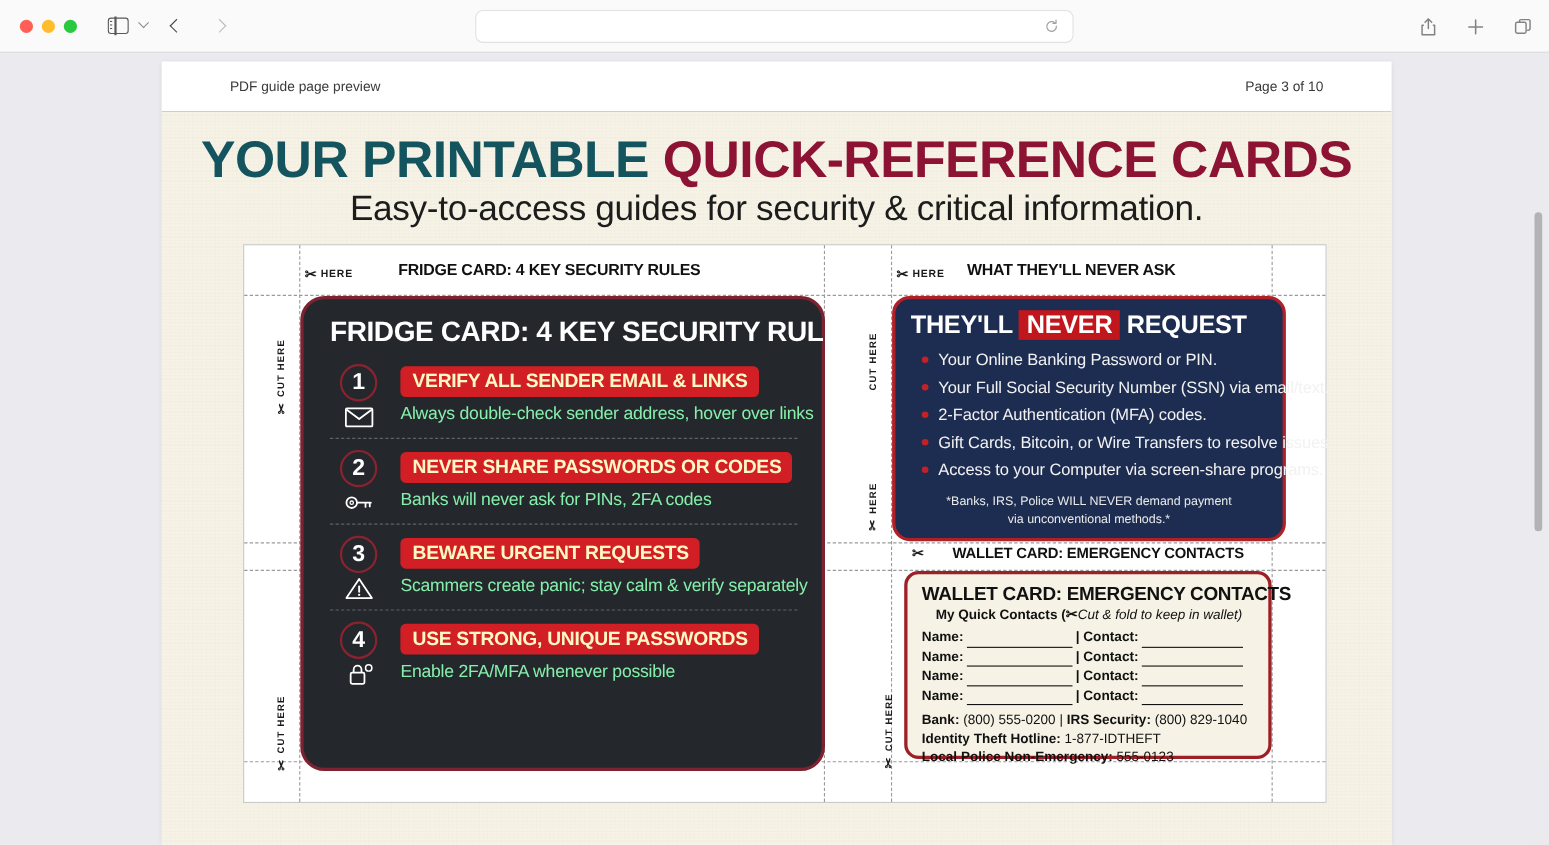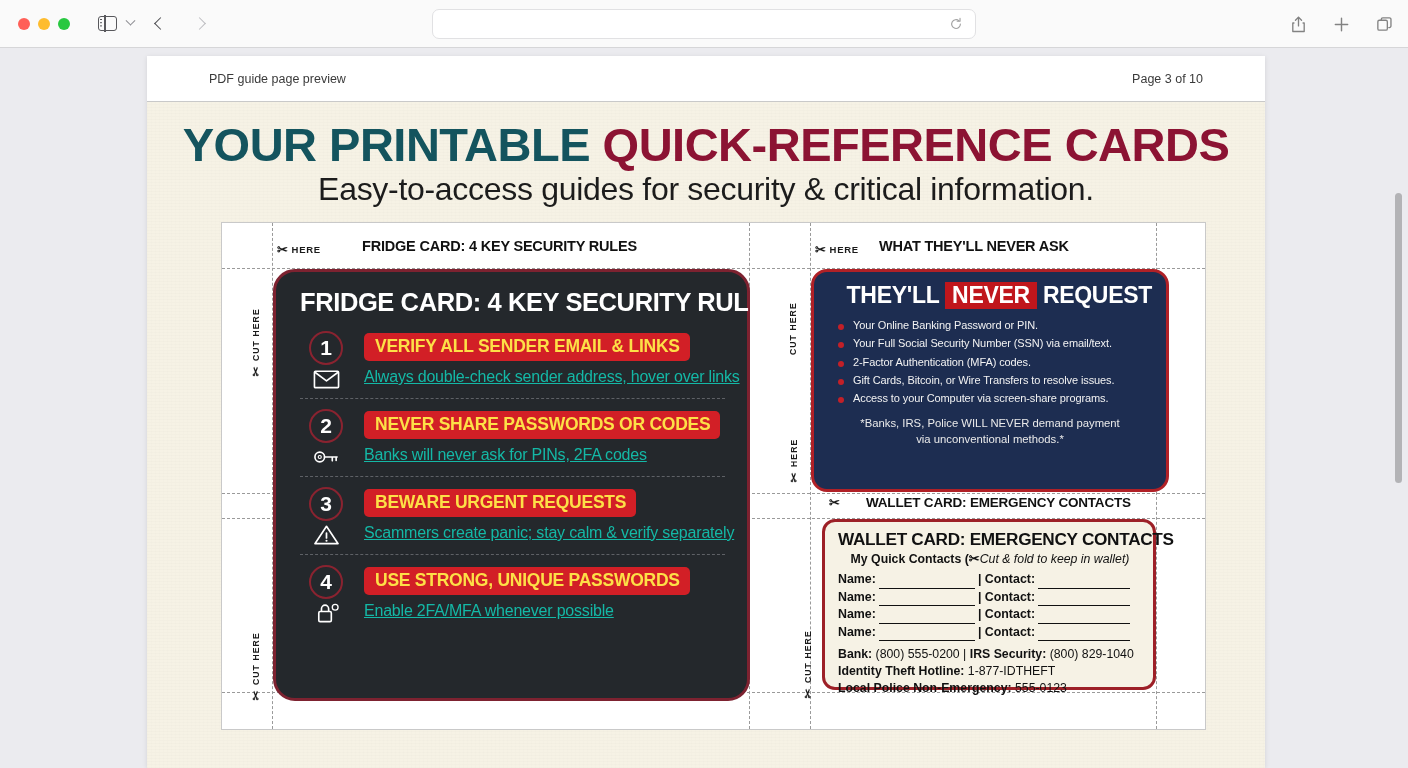--- a/index.html
+++ b/index.html
@@ -181,50 +181,50 @@
     width: 34px; height: 34px; border-radius: 50%;
     border: 2px solid #8a2330;
     color: #fff; font-size: 21px; font-weight: 700;
     display: flex; align-items: center; justify-content: center;
   }
   .rule-ico { width: 27px; height: 24px; }
   .rule-right { flex: 1; padding-top: 2px; }
   .rule-head {
     display: inline-block;
     background: #d21f26;
-    color: #fde047; font-size: 17.5px; font-weight: 700;
+    color: #fef9c3; font-size: 17.5px; font-weight: 700;
     letter-spacing: -0.25px;
     padding: 3px 10px 4px 11px; border-radius: 5px;
     white-space: nowrap;
   }
   .rule-body {
-    color: #14b8a6; font-size: 16px; margin-top: 7px;
-    letter-spacing: -0.2px; white-space: nowrap; text-decoration: underline;
+    color: #86efac; font-size: 16px; margin-top: 7px;
+    letter-spacing: -0.2px; white-space: nowrap;
   }
 
   
   .navy-card {
     position: absolute; left: 589px; top: 46px;
     width: 358px; height: 223px;
     background: #1d2d51;
     border: 3px solid #b02127;
     border-radius: 16px;
     padding: 10px 14px 8px 14px;
   }
   .navy-title {
-    text-align: right; color: #fff;
+    text-align: left; color: #fff;
     font-size: 23px; font-weight: 700; letter-spacing: -0.3px;
     margin-bottom: 7px; white-space: nowrap;
   }
   .navy-title .hl {
     background: #c0161c; padding: 0 7px 1px 7px;
   }
   .navy-list { list-style: none; padding-left: 10px; }
   .navy-list li {
-    color: #f2f2f2; font-size: 11px; line-height: 1.66;
+    color: #f2f2f2; font-size: 15px; line-height: 1.66;
     position: relative; padding-left: 15px; white-space: nowrap;
     letter-spacing: -0.1px;
   }
   .navy-list li::before {
     content: ""; position: absolute; left: 0; top: 8px;
     width: 6px; height: 6px; border-radius: 50%; background: #c32028;
   }
   .navy-foot {
     text-align: center; color: #eaeaea;
     font-size: 11.3px; line-height: 1.35; margin-top: 9px;

